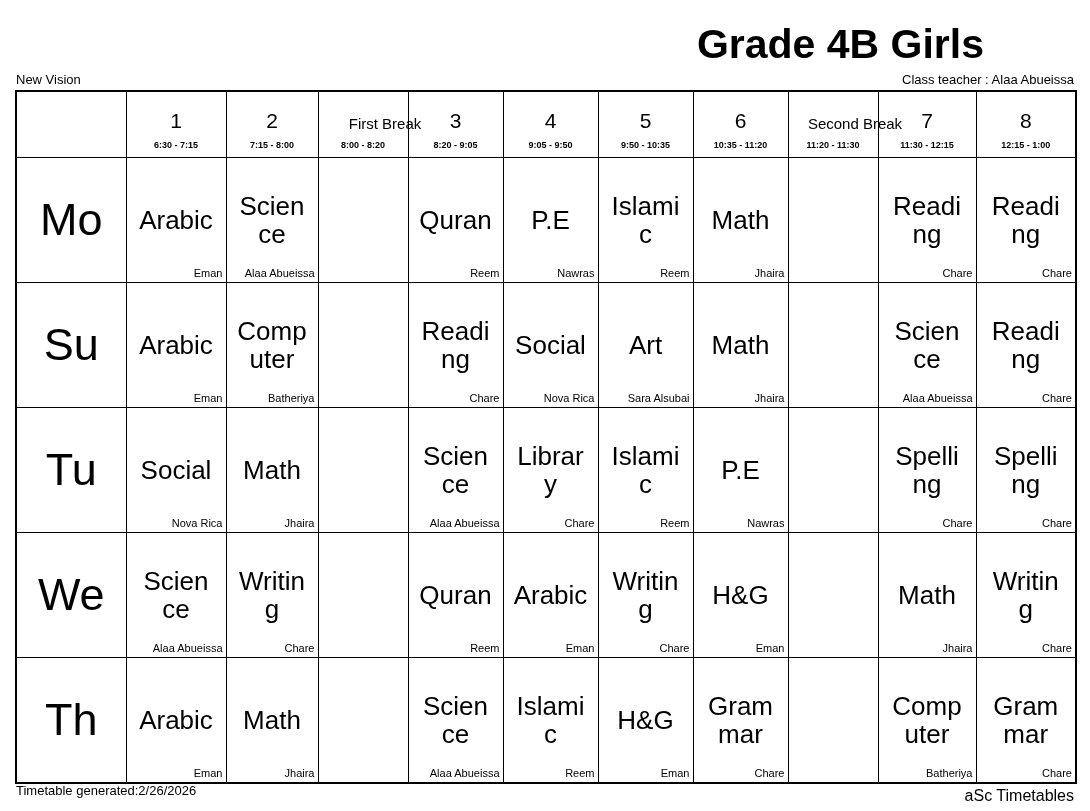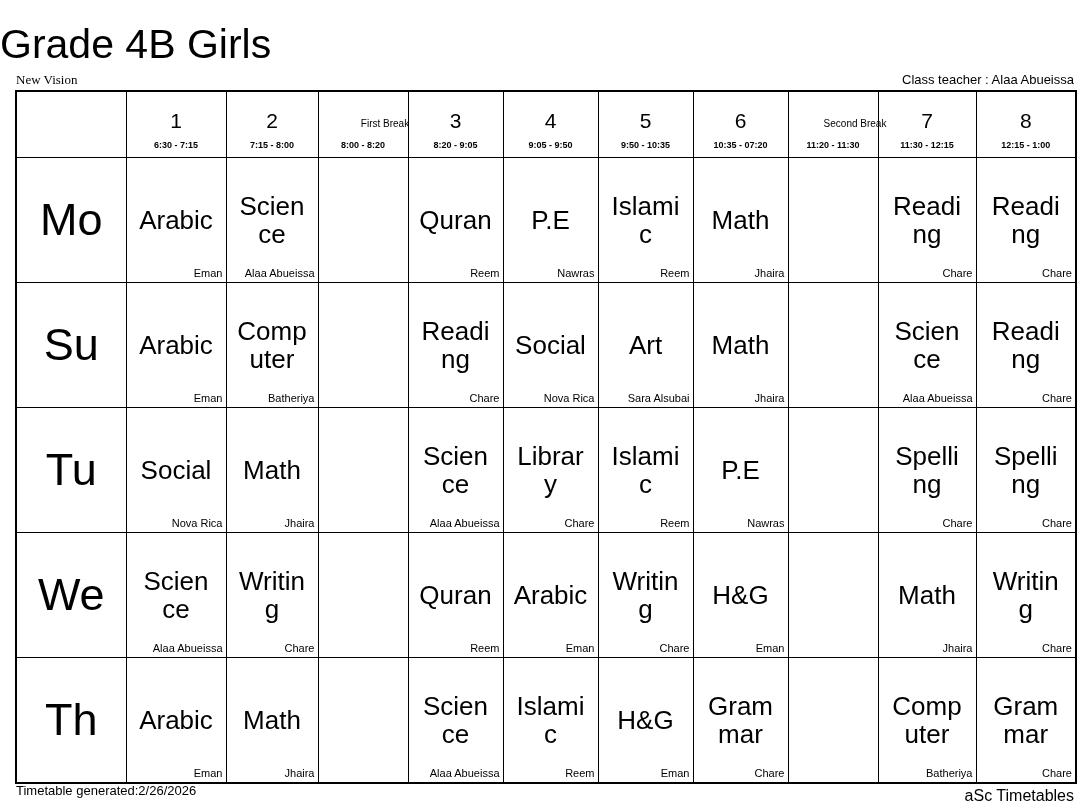--- a/index.html
+++ b/index.html
@@ -3,42 +3,42 @@
 <meta charset="utf-8">
 <style>
   html, body { margin: 0; padding: 0; background: #ffffff; }
   body {
     width: 1090px; height: 811px; position: relative;
     font-family: "Liberation Sans", sans-serif; color: #000;
     overflow: hidden;
   }
   .page-title {
     position: absolute; top: 22px; left: 0; width: 984px;
-    text-align: left; font-size: 41px; line-height: 1.1;
-    font-weight: 400;
-  }
-  .school-name { position: absolute; left: 16px; top: 72px; font-size: 13px; font-family: Liberation Serif, serif; }
+    text-align: right; font-size: 41px; line-height: 1.1;
+    font-weight: 700;
+  }
+  .school-name { position: absolute; left: 16px; top: 72px; font-size: 13px; }
   .class-teacher { position: absolute; right: 16px; top: 72px; font-size: 13px; }
 
   table.timetable {
     position: absolute; left: 15px; top: 90px;
     width: 1060px; border-collapse: collapse; table-layout: fixed;
     border: 2px solid #000;
   }
   .timetable th, .timetable td { border: 1px solid #000; padding: 0; }
   tr.header-row { height: 65px; }
   tr.day-row { height: 125px; }
   th { font-weight: 400; vertical-align: bottom; }
   .hcell {
     height: 65px; box-sizing: border-box;
     display: flex; flex-direction: column; align-items: center;
     justify-content: flex-end; padding-bottom: 7px;
   }
   .hnum { font-size: 21px; line-height: 22px; margin-bottom: 8px; }
-  .break-label { font-size: 10px; line-height: 16px; margin-bottom: 8px; white-space: nowrap; margin-left: 44px; }
+  .break-label { font-size: 15px; line-height: 16px; margin-bottom: 8px; white-space: nowrap; margin-left: 44px; }
   .htime { font-size: 9px; line-height: 10px; font-weight: bold; }
 
   td.day-cell { font-size: 45px; text-align: center; vertical-align: middle; }
   td.lesson-cell { position: relative; vertical-align: middle; }
   .subject {
     width: 76px; margin: 0 auto; text-align: center;
     font-size: 26px; line-height: 28px; word-break: break-all;
   }
   .teacher {
     position: absolute; right: 3px; bottom: 3px;
@@ -105,21 +105,21 @@
         </th>
         <th>
           <div class="hcell">
             <div class="hnum">5</div>
             <div class="htime">9:50 - 10:35</div>
           </div>
         </th>
         <th>
           <div class="hcell">
             <div class="hnum">6</div>
-            <div class="htime">10:35 - 07:20</div>
+            <div class="htime">10:35 - 11:20</div>
           </div>
         </th>
         <th>
           <div class="hcell">
             <div class="break-label">Second Break</div>
             <div class="htime">11:20 - 11:30</div>
           </div>
         </th>
         <th>
           <div class="hcell">

